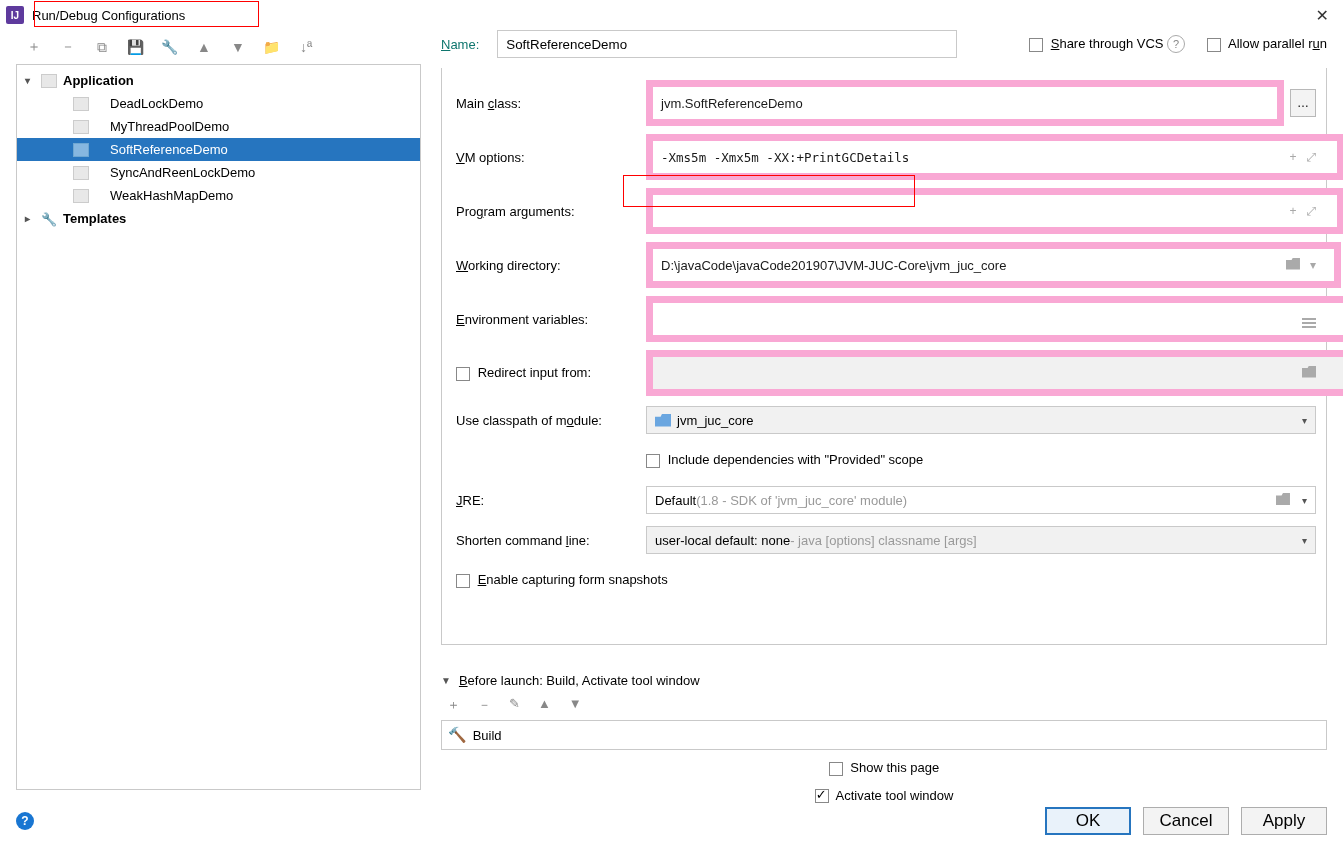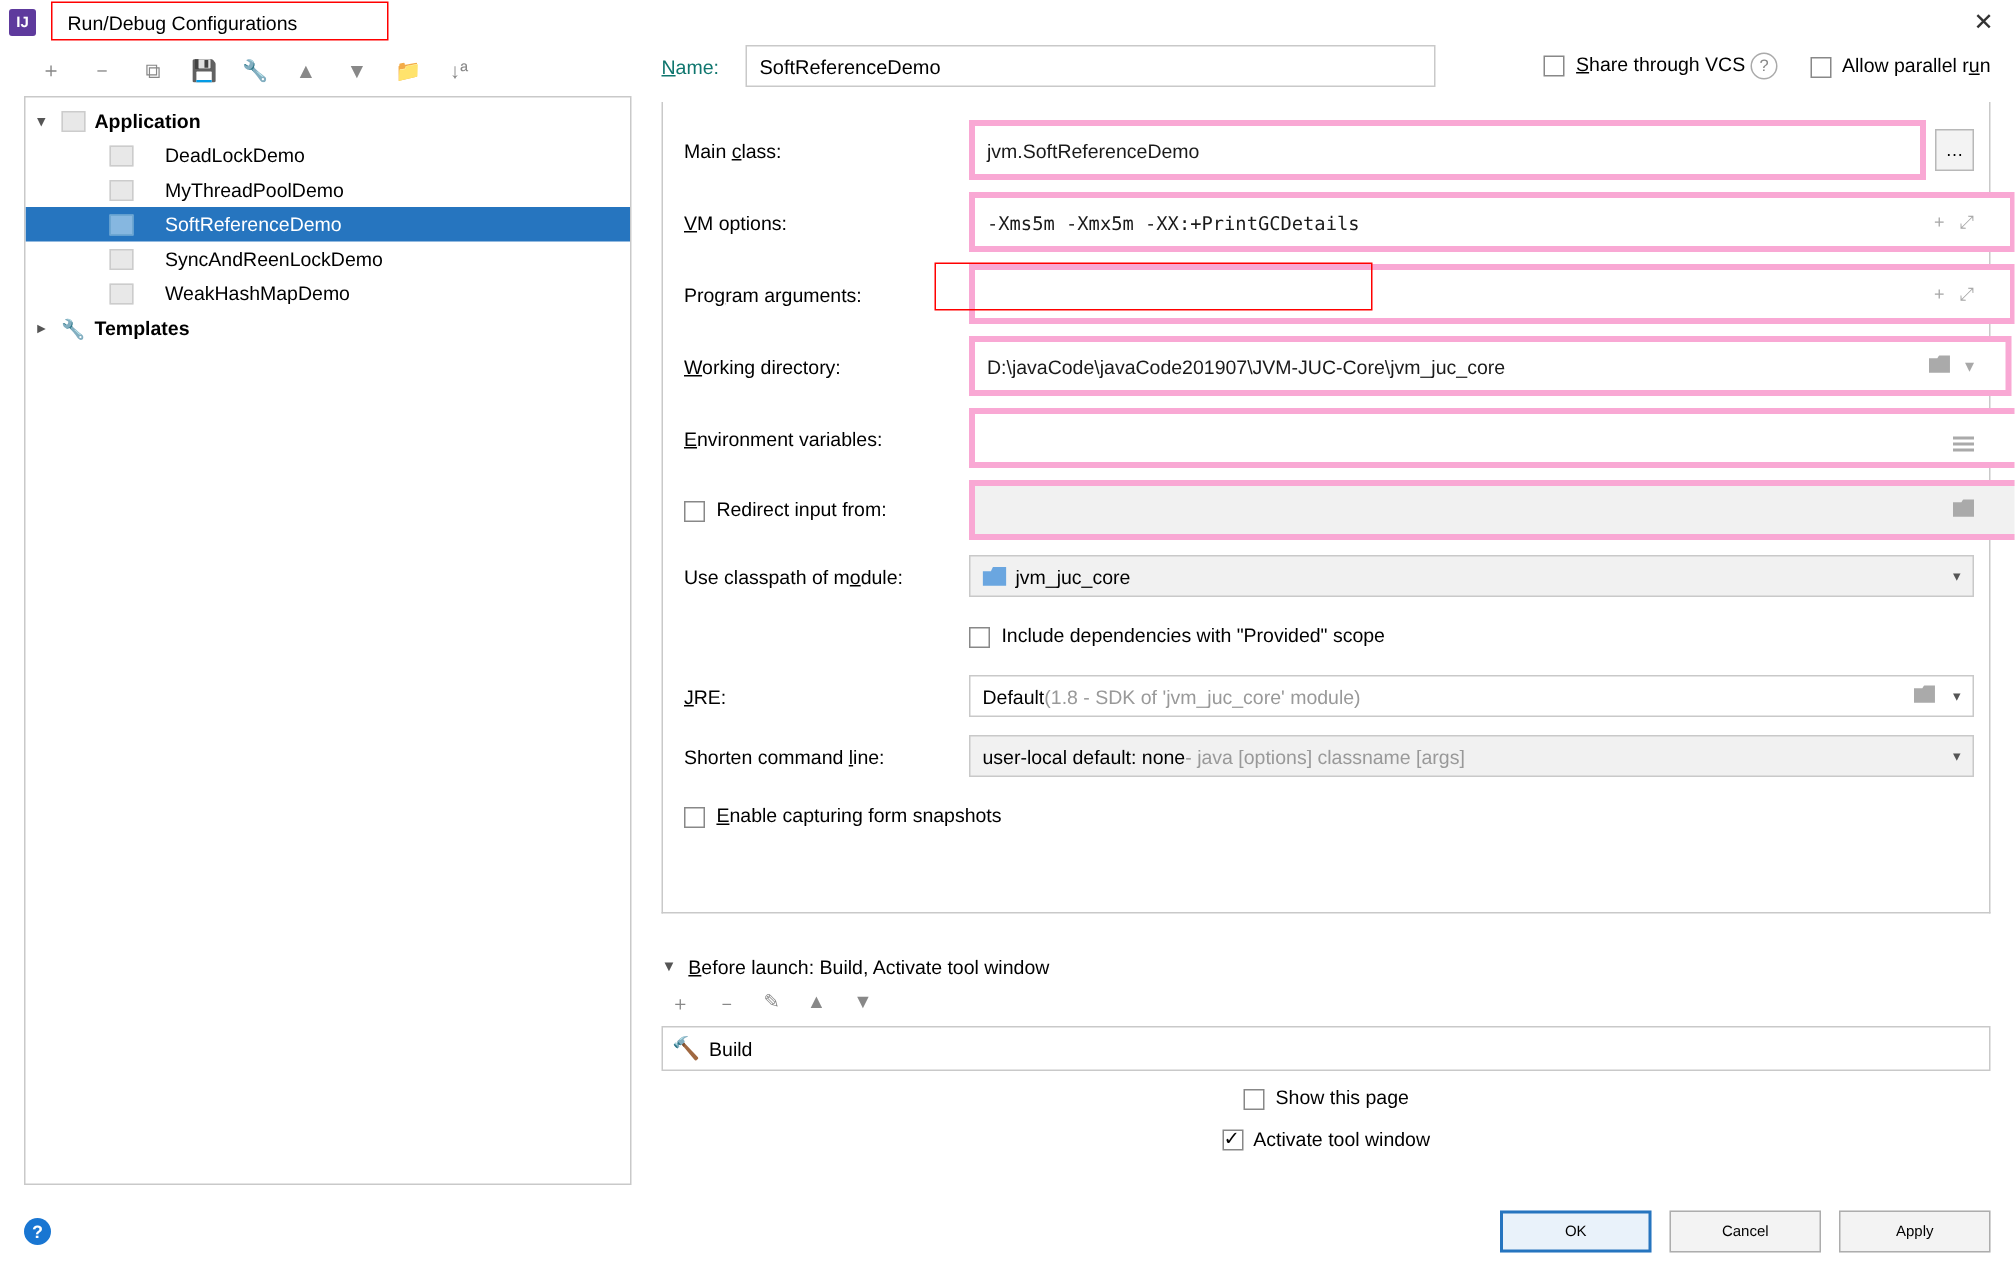--- a/index.html
+++ b/index.html
@@ -1,19 +1,19 @@
 <!DOCTYPE html>
 <html><head>
 <meta charset="utf-8">
 <style>
 * { box-sizing: border-box; margin: 0; padding: 0; }
 body { font-family: "Segoe UI", Arial, sans-serif; font-size: 13px; color: #000; background: #fff; width: 1343px; height: 845px; overflow: hidden; }
 .titlebar { display: flex; align-items: center; height: 30px; padding: 0 6px; }
 .titlebar .appicon { width: 18px; height: 18px; background: #5e3a9d; border-radius: 2px; display: inline-flex; align-items: center; justify-content: center; color: #fff; font-size: 10px; font-weight: bold; }
-.titlebar .title { margin-left: 21px; font-size: 13px; text-align: right; }
+.titlebar .title { margin-left: 8px; font-size: 13px; text-align: right; }
 .red-box { position: absolute; border: 1.5px solid #ff0000; pointer-events: none; }
 .rb1 { left: 34px; top: 1px; width: 225px; height: 26px; }
 .rb2 { left: 623px; top: 175px; width: 292px; height: 32px; }
 .close-x { margin-left: auto; font-size: 16px; color: #333; cursor: pointer; padding: 4px 8px; }
 .main { display: flex; height: 760px; padding: 0 16px 0 16px; }
 .leftcol { width: 405px; display: flex; flex-direction: column; }
 .sidetoolbar { height: 34px; display: flex; align-items: center; gap: 18px; padding-left: 10px; color: #888; }
 .sidetoolbar .ico { width: 16px; height: 16px; display: inline-flex; align-items: center; justify-content: center; cursor: pointer; font-size: 14px; }
 .tree { flex: 1; border: 1px solid #c9c9c9; overflow: hidden; padding-top: 4px; }
 .tree .node { padding: 4px 0 4px 8px; display: flex; align-items: center; cursor: pointer; }
@@ -34,41 +34,41 @@
 .cb { width: 14px; height: 14px; border: 1px solid #888; display: inline-block; vertical-align: middle; margin-right: 4px; background: #fff; }
 .cb.checked { background: #fff; position: relative; }
 .cb.checked::after { content: "✓"; position: absolute; left: 0; top: -3px; font-size: 13px; color: #000; }
 .help { width: 18px; height: 18px; border: 1px solid #aaa; border-radius: 50%; display: inline-flex; align-items: center; justify-content: center; font-size: 11px; color: #888; }
 .tabs { display: flex; gap: 30px; border-bottom: 1px solid #c9c9c9; padding: 10px 0 0 14px; }
 .tab { padding-bottom: 10px; cursor: pointer; color: #222; }
 .tab.active { border-bottom: 3px solid #4083c9; margin-bottom: -1px; }
 .panel { border: 1px solid #c9c9c9; border-top: none; padding: 12px 10px 40px 14px; }
 .frow { display: flex; align-items: center; min-height: 32px; margin-bottom: 8px; }
 .flabel { width: 190px; }
-.finput { flex: 1; height: 28px; border: 4px solid #f9a8d4; padding: 16px 8px; display: flex; align-items: center; background: #fff; color: #1a1a1a; }
+.finput { flex: 1; height: 28px; border: 7px solid #f9a8d4; padding: 16px 8px; display: flex; align-items: center; background: #fff; color: #1a1a1a; }
 .finput.mono { font-family: "Consolas", monospace; font-size: 12.5px; }
 .finput.disabled { background: #f1f1f1; color: #111; }
 .btn-dots { width: 26px; height: 28px; border: 1px solid #b8b8b8; background: #f3f3f3; margin-left: 6px; display: flex; align-items: center; justify-content: center; font-size: 12px; cursor: pointer; }
 .trail { display: flex; gap: 10px; color: #a8a8a8; margin-left: -55px; align-items: center;}
 .trail span { cursor: pointer; font-size: 12px;}
 .combogrey { flex: 1; height: 28px; border: 1px solid #c9c9c9; background: #f1f1f1; display: flex; align-items: center; padding: 0 8px; }
 .combogrey .arrow { margin-left: auto; color: #555; font-size: 10px;}
 .hintgrey { color: #999; }
 .before { margin-top: 28px; }
 .before .hdr { display: flex; align-items: center; gap: 8px; cursor: pointer; }
 .before .hdr .tri { font-size: 10px; color: #555; }
 .before .tb { display: flex; gap: 18px; padding: 8px 0 6px 6px; color: #888; }
 .before .tb .ico { cursor: pointer; font-size:13px; }
 .before .list { border: 1px solid #c9c9c9; height: 30px; display: flex; align-items: center; padding-left: 6px; }
 .before .list .hammer { color: #3f9e3f; font-weight: bold; font-size: 15px; margin-right: 6px;}
 .lastrow { display: flex; align-items: center; gap: 12px; margin-top: 10px; flex-direction: column;}
 .footer { position: absolute; bottom: 10px; left: 16px; right: 16px; display: flex; align-items: center; }
 .qmark { width: 18px; height: 18px; border-radius: 50%; background: #1976d2; color: #fff; display: inline-flex; align-items: center; justify-content: center; font-size: 12px; font-weight: bold;}
 .btns { margin-left: auto; display: flex; gap: 12px;}
-.btn { width: 101px; height: 28px; border: 1px solid #adadad; background: #f3f3f3; cursor: pointer; font-size: 10px;}
+.btn { width: 86px; height: 28px; border: 1px solid #adadad; background: #f3f3f3; cursor: pointer; font-size: 17px;}
 .btn.primary { border: 2px solid #2675bf; background: #e9f2fa; }
 .folder-ico { width:14px;height:12px;display:inline-block;background:#aaa; clip-path: polygon(0 20%,40% 20%,50% 0,100% 0,100% 100%,0 100%);}
 .list-ico { width:14px;height:14px; display:inline-flex; flex-direction:column; gap:2px; justify-content:center;}
 .list-ico b{display:block;height:2px;background:#aaa;}
 .blue-folder { width:16px;height:13px;display:inline-block;background:#6aa6e0; clip-path: polygon(0 25%,35% 25%,45% 0,100% 0,100% 100%,0 100%); margin-right:6px;}
 </style>
 </head>
 <body>
 
 <div class="titlebar">

